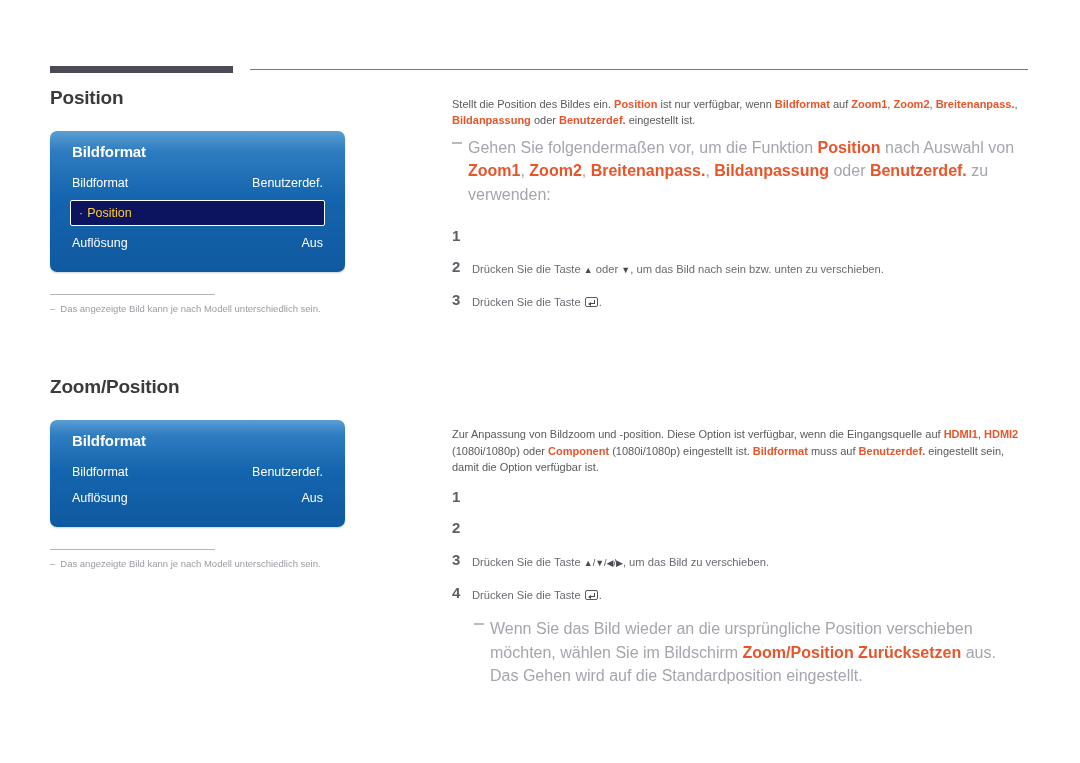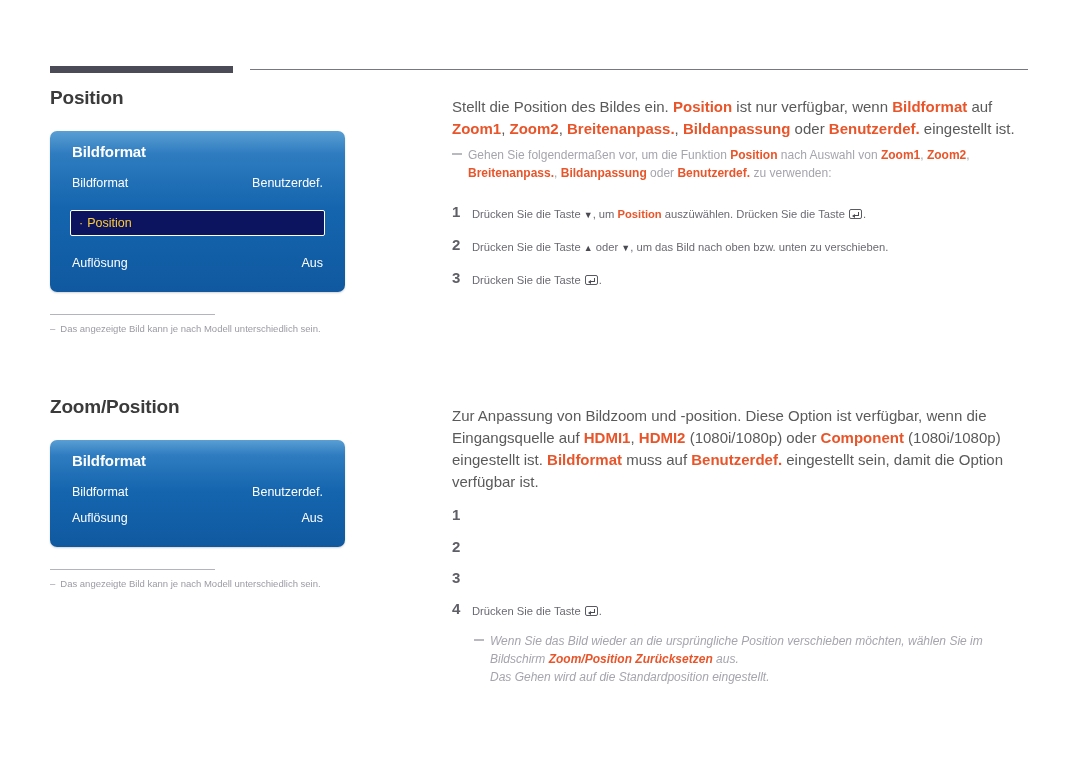--- a/index.html
+++ b/index.html
@@ -93,21 +93,21 @@
     color: #ffffff;
     font-size: 12.5px;
     padding: 6px 22px;
     box-sizing: border-box;
     height: 26px;
   }
   .osd-row .lbl { white-space: nowrap; }
   .osd-row .val { white-space: nowrap; }
 
   .osd-row.selected {
-    margin: 14px 20px;
+    margin: 4px 20px;
     padding: 5px 8px;
     height: 26px;
     background: #0c1460;
     border: 1px solid #ffffff;
     border-radius: 2px;
     color: #ffcc33;
     font-size: 12.5px;
   }
   .osd-row.selected .bullet {
     display: inline-block;
@@ -129,31 +129,31 @@
     font-size: 9.5px;
     color: #9b9ba4;
     line-height: 1.4;
     display: flex;
     gap: 5px;
   }
   .fn-dash { color: #9b9ba4; }
 
   
   .body-para {
-    font-size: 15px;
+    font-size: 11px;
     line-height: 1.48;
     color: #5a5a5a;
     margin: 0 0 7px 0;
   }
   .hl {
     color: #e8552a;
     font-weight: bold;
   }
   .note {
-    font-size: 12px;
+    font-size: 16px;
     line-height: 1.48;
     color: #a5a5ad;
     margin: 0 0 14px 0;
     position: relative;
     padding-left: 16px;
   }
   .note .note-dash {
     position: absolute;
     left: 0;
     top: 6px;
@@ -305,25 +305,24 @@
 
     <p class="body-para"><span>Stellt die Position des Bildes ein. </span><span class="hl">Position</span><span> ist nur verfügbar, wenn </span><span class="hl">Bildformat</span><span> auf </span><span class="hl">Zoom1</span><span>, </span><span class="hl">Zoom2</span><span>, </span><span class="hl">Breitenanpass.</span><span>, </span><span class="hl">Bildanpassung</span><span> oder </span><span class="hl">Benutzerdef.</span><span> eingestellt ist.</span></p>
 
     <p class="note"><span class="note-dash"></span><span>Gehen Sie folgendermaßen vor, um die Funktion </span><span class="hl">Position</span><span> nach Auswahl von </span><span class="hl">Zoom1</span><span>, </span><span class="hl">Zoom2</span><span>, </span><span class="hl">Breitenanpass.</span><span>, </span><span class="hl">Bildanpassung</span><span> oder </span><span class="hl">Benutzerdef.</span><span> zu verwenden:</span></p>
 
     <div class="spacer-steps"></div>
 
     <ul class="steps">
       <li class="step">
         <span class="step-num">1</span>
-        <span class="step-body"><span>Drücken Sie die Taste </span><span class="arrow">▼</span><span>, um </span><span class="hl">Position</span><span> auszüwählen. Drücken Sie die Taste </span><span class="enter-key"></span><span>.</span></span>
       </li>
       <li class="step">
         <span class="step-num">2</span>
-        <span class="step-body"><span>Drücken Sie die Taste </span><span class="arrow">▲</span><span> oder </span><span class="arrow">▼</span><span>, um das Bild nach oben bzw. unten zu verschieben.</span></span>
+        <span class="step-body"><span>Drücken Sie die Taste </span><span class="arrow">▲</span><span> oder </span><span class="arrow">▼</span><span>, um das Bild nach sein bzw. unten zu verschieben.</span></span>
       </li>
       <li class="step">
         <span class="step-num">3</span>
         <span class="step-body"><span>Drücken Sie die Taste </span><span class="enter-key"></span><span>.</span></span>
       </li>
     </ul>
 
     <div style="height:102px"></div>
 
     <p class="body-para"><span>Zur Anpassung von Bildzoom und -position. Diese Option ist verfügbar, wenn die Eingangsquelle auf </span><span class="hl">HDMI1</span><span>, </span><span class="hl">HDMI2</span><span> (1080i/1080p) oder </span><span class="hl">Component</span><span> (1080i/1080p) eingestellt ist. </span><span class="hl">Bildformat</span><span> muss auf </span><span class="hl">Benutzerdef.</span><span> eingestellt sein, damit die Option verfügbar ist.</span></p>
@@ -332,25 +331,26 @@
 
     <ul class="steps">
       <li class="step">
         <span class="step-num">1</span>
       </li>
       <li class="step">
         <span class="step-num">2</span>
       </li>
       <li class="step">
         <span class="step-num">3</span>
+        <span class="step-body"><span>Drücken Sie die Taste </span><span class="arrow">▲/▼/◀/▶</span><span>, um das Bild zu verschieben.</span></span>
       </li>
       <li class="step">
         <span class="step-num">4</span>
         <span class="step-body"><span>Drücken Sie die Taste </span><span class="enter-key"></span><span>.</span></span>
       </li>
     </ul>
 
-    <div style="padding-left:22px; margin-top:6px;font-style:italic;">
+    <div style="padding-left:22px; margin-top:6px;">
       <p class="note"><span class="note-dash"></span><span>Wenn Sie das Bild wieder an die ursprüngliche Position verschieben möchten, wählen Sie im Bildschirm </span><span class="hl">Zoom/</span><span class="hl">Position Zurücksetzen</span><span> aus.</span><br><span>Das Gehen wird auf die Standardposition eingestellt.</span></p>
     </div>
 
   </div>
 </div>
 
 </body></html>

